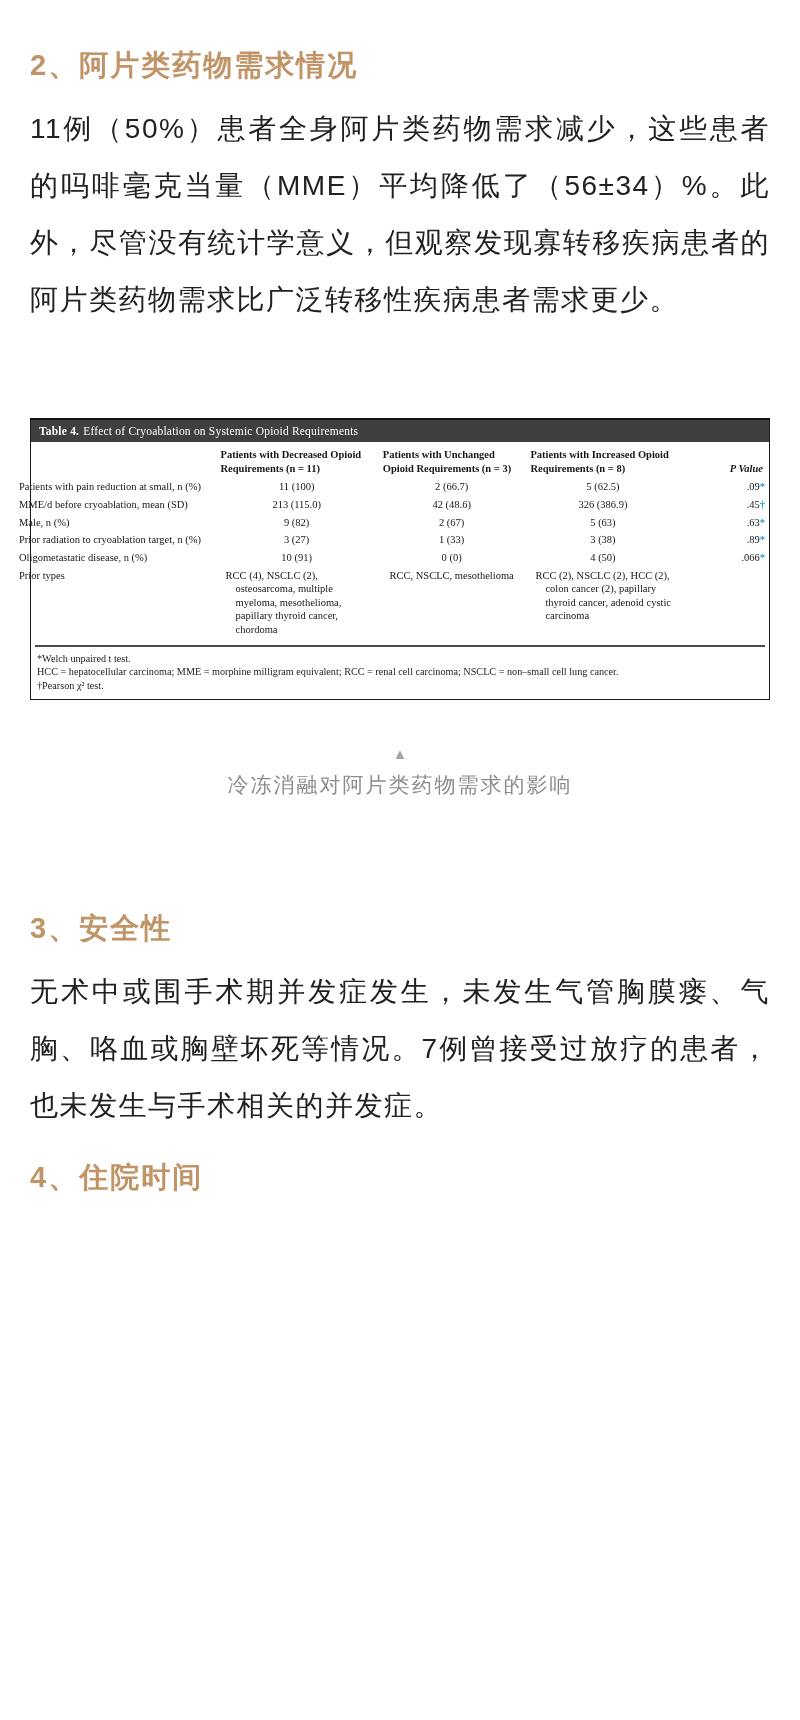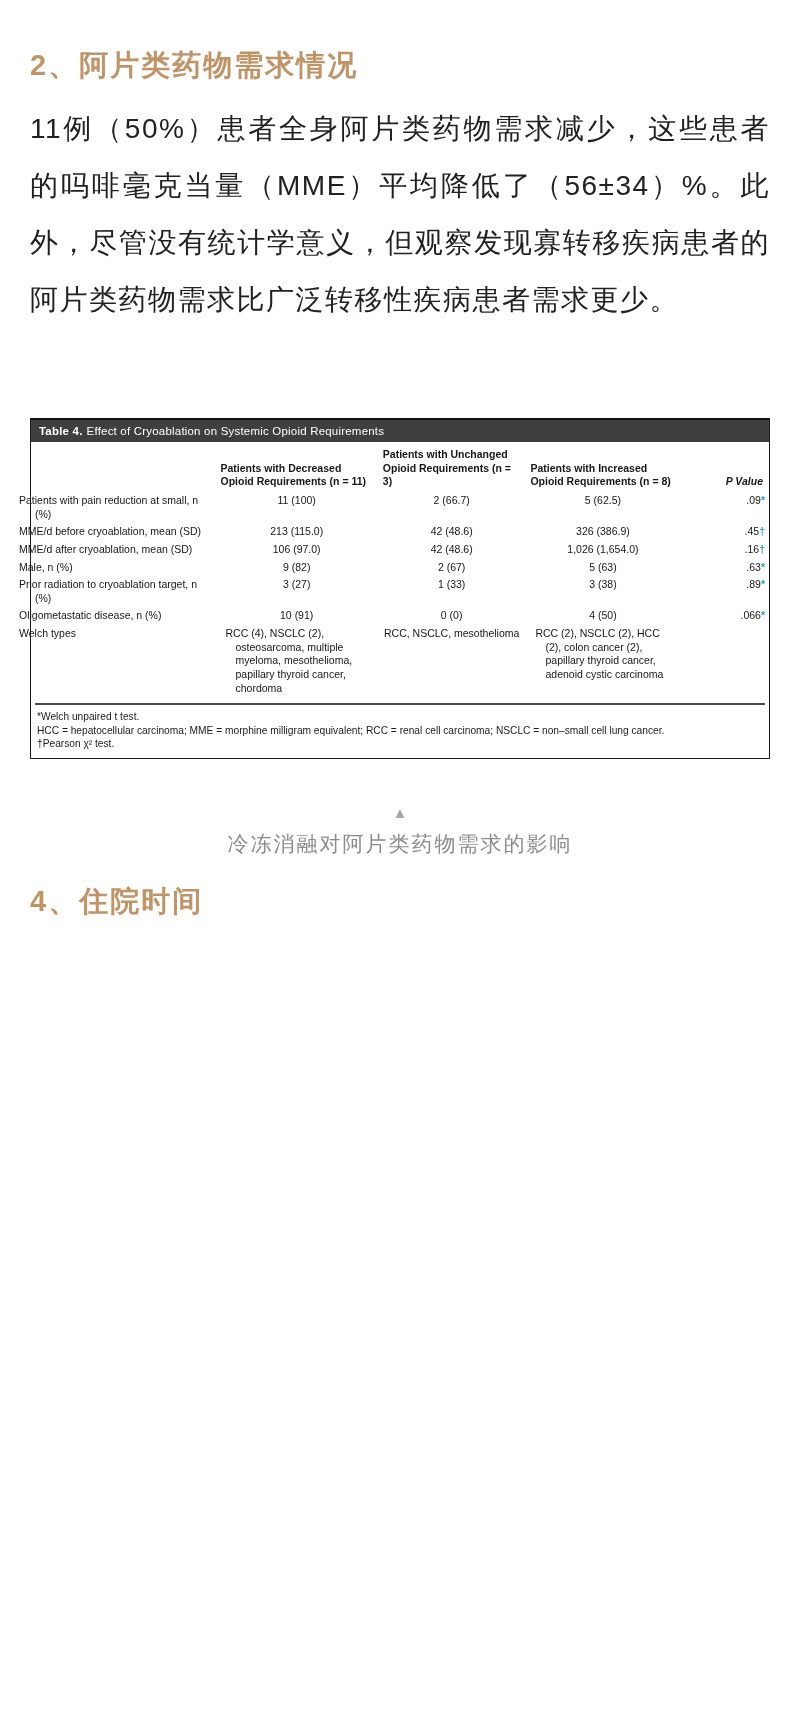--- a/index.html
+++ b/index.html
@@ -24,21 +24,21 @@
   .sec-para{
     font-size:28px;color:var(--body);margin:0;
     line-height:57px;text-align:justify;letter-spacing:1.5px;
     font-family:"Liberation Sans", sans-serif;
   }
   
   .figure-block{margin:90px 0 0;}
   .tablewrap{
     width:100%;border:1px solid #1c1c1c;border-top:2px solid #111;
     background:#fff;color:#161616;
-    font-family:Liberation Sans, sans-serif;
+    font-family:Liberation Serif, serif;
   }
   .tbar{
     background:var(--tbar);color:#fff;font-size:11.5px;
     padding:5px 8px;letter-spacing:0.2px;
   }
   .tbar .tlabel{font-weight:bold;margin-right:4px;}
   table.t4{width:100%;border-collapse:collapse;table-layout:fixed;margin-top:2px;}
   table.t4 th{
     font-size:10.5px;font-weight:bold;text-align:left;vertical-align:bottom;
     padding:4px 5px 3px;line-height:1.3;
@@ -109,27 +109,20 @@
               <td class="pcell">.09<span class="pmark">*</span></td>
             </tr>
             <tr>
               <td class="rowlabel">MME/d before cryoablation, mean (SD)</td>
               <td class="datacell">213 (115.0)</td>
               <td class="datacell">42 (48.6)</td>
               <td class="datacell">326 (386.9)</td>
               <td class="pcell">.45<span class="pmark">†</span></td>
             </tr>
             <tr>
-              <td class="rowlabel">MME/d after cryoablation, mean (SD)</td>
-              <td class="datacell">106 (97.0)</td>
-              <td class="datacell">42 (48.6)</td>
-              <td class="datacell">1,026 (1,654.0)</td>
-              <td class="pcell">.16<span class="pmark">†</span></td>
-            </tr>
-            <tr>
               <td class="rowlabel">Male, n (%)</td>
               <td class="datacell">9 (82)</td>
               <td class="datacell">2 (67)</td>
               <td class="datacell">5 (63)</td>
               <td class="pcell">.63<span class="pmark">*</span></td>
             </tr>
             <tr>
               <td class="rowlabel">Prior radiation to cryoablation target, n (%)</td>
               <td class="datacell">3 (27)</td>
               <td class="datacell">1 (33)</td>
@@ -137,36 +130,40 @@
               <td class="pcell">.89<span class="pmark">*</span></td>
             </tr>
             <tr>
               <td class="rowlabel">Oligometastatic disease, n (%)</td>
               <td class="datacell">10 (91)</td>
               <td class="datacell">0 (0)</td>
               <td class="datacell">4 (50)</td>
               <td class="pcell">.066<span class="pmark">*</span></td>
             </tr>
             <tr>
-              <td class="rowlabel">Welch types</td>
+              <td class="rowlabel">Prior types</td>
               <td class="datacell tumor">RCC (4), NSCLC (2), osteosarcoma, multiple myeloma, mesothelioma, papillary thyroid cancer, chordoma</td>
               <td class="datacell">RCC, NSCLC, mesothelioma</td>
               <td class="datacell tumor">RCC (2), NSCLC (2), HCC (2), colon cancer (2), papillary thyroid cancer, adenoid cystic carcinoma</td>
               <td class="pcell"></td>
             </tr>
           </tbody>
       </table>
       <div class="footnotes">
           <div>*Welch unpaired t test.</div>
           <div>HCC = hepatocellular carcinoma; MME = morphine milligram equivalent; RCC = renal cell carcinoma; NSCLC = non–small cell lung cancer.</div>
           <div>†Pearson χ² test.</div>
         </div>
     </div>
     <div class="collapse-triangle">▲</div>
     <figcaption class="fig-caption">冷冻消融对阿片类药物需求的影响</figcaption>
   </figure>
 
+  <section class="section-3">
+    <h2 class="sec-heading">3、安全性</h2>
+    <p class="sec-para">无术中或围手术期并发症发生，未发生气管胸膜瘘、气胸、咯血或胸壁坏死等情况。7例曾接受过放疗的患者，也未发生与手术相关的并发症。</p>
+  </section>
 
   <section class="section-4">
     <h2 class="sec-heading">4、住院时间</h2>
   </section>
 
 </div>
 
 </body></html>

